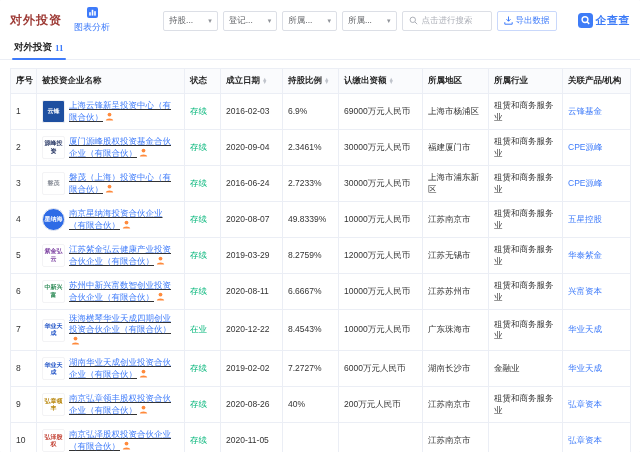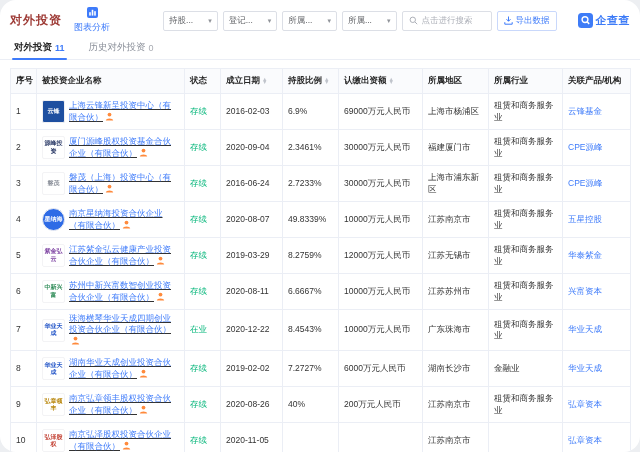--- a/index.html
+++ b/index.html
@@ -4,41 +4,41 @@
 <style>
   html,body{margin:0;padding:0;}
   body{
     width:640px;height:452px;overflow:hidden;
     background:#EDEFF2;
     font-family:"Liberation Sans","DejaVu Sans",sans-serif;
     -webkit-font-smoothing:antialiased;
   }
   .card{
     position:relative;width:640px;height:452px;background:#FFFFFF;
-    border-radius:16px;overflow:hidden;box-sizing:border-box;
+    border-radius:1px;overflow:hidden;box-sizing:border-box;
   }
   
   .topbar{display:flex;justify-content:space-between;align-items:center;padding:7px 10px 4px;}
   .topbar-left{display:flex;align-items:center;}
   .title{font-size:12px;font-weight:bold;color:#9E3B36;letter-spacing:1px;}
   .chart-link{color:#3E7BFA;font-size:9px;margin-left:12px;display:inline-flex;gap:3px;align-items:center;cursor:pointer;flex-direction:column;}
   .topbar-right{display:flex;gap:5px;align-items:center;}
   .filter{border:1px solid #DCDFE6;border-radius:2px;font-size:8.5px;color:#606266;
           padding:3px 5px;display:inline-flex;align-items:center;gap:15px;background:#fff;cursor:pointer;white-space:nowrap;}
   .caret{font-size:7px;color:#909399;}
   .search{border:1px solid #DCDFE6;border-radius:2px;padding:3px 6px;display:inline-flex;gap:4px;
           align-items:center;color:#ADB0B8;font-size:8.5px;min-width:76px;cursor:text;white-space:nowrap;}
   .export{border:1px solid #C9D8FB;background:#fff;border-radius:2px;color:#3E7BFA;padding:3px 6px;
           font-size:8.5px;display:inline-flex;gap:3px;align-items:center;cursor:pointer;white-space:nowrap;}
   .brand{display:inline-flex;align-items:center;gap:3px;margin-left:16px;}
   .brand-text{color:#3E7CF7;font-weight:bold;font-size:11px;letter-spacing:0.5px;}
   
   .tabs{border-bottom:1px solid #EBEEF5;padding:0 12px;display:flex;gap:20px;height:21px;align-items:flex-end;}
   .tab{font-size:9.5px;color:#8A8F99;display:inline-flex;gap:3px;align-items:center;padding:0 2px 5px;position:relative;cursor:pointer;white-space:nowrap;}
-  .tab .cnt{font-size:9px;color:#A8ABB2;}
+  .tab .cnt{font-size:9px;color:#A8ABB2;font-family:Liberation Serif, serif;}
   .tab.active{color:#262626;font-weight:bold;}
   .tab.active .cnt{color:#3E7BFA;}
   .tab.active::after{content:"";position:absolute;left:0;right:0;bottom:-1px;height:2px;background:#3E7BFA;border-radius:1px;}
   
   table{margin:8px 10px 16px;width:620px;border-collapse:collapse;table-layout:fixed;font-size:8.5px;color:#333;}
   th,td{border:1px solid #EBEEF5;padding:3px 5px;vertical-align:middle;text-align:left;line-height:1.35;word-break:break-all;}
   th{background:#FAFBFD;color:#262626;font-weight:bold;height:18px;white-space:nowrap;overflow:hidden;}
   td{height:29px;}
   .link{color:#3E7BFA;text-decoration:none;cursor:pointer;}
   .c-no{text-align:left;color:#333;}
@@ -113,24 +113,20 @@
         </svg>
         <span class="brand-text">企查查</span>
       </span>
     </div>
   </div>
 
   <div class="tabs">
     <span class="tab active">
       <span>对外投资</span>
       <span class="cnt">11</span>
-    </span>
-    <span class="tab">
-      <span>历史对外投资</span>
-      <span class="cnt">0</span>
     </span>
   </div>
 
   <table>
     <colgroup>
       <col style="width:26px">
         <col style="width:148px">
         <col style="width:36px">
       <col style="width:62px">
         <col style="width:56px">

